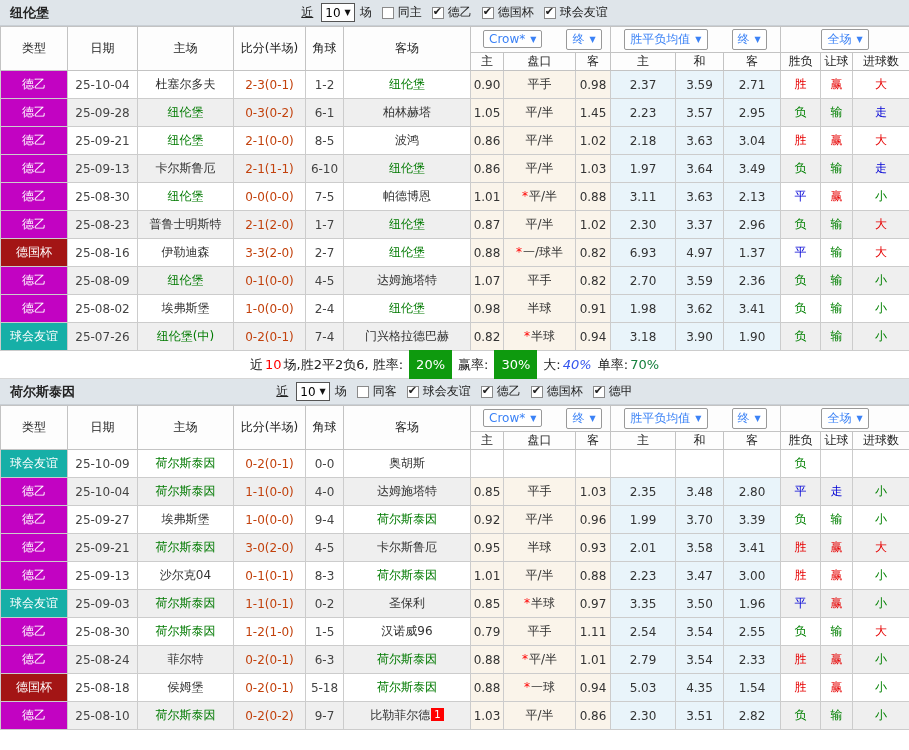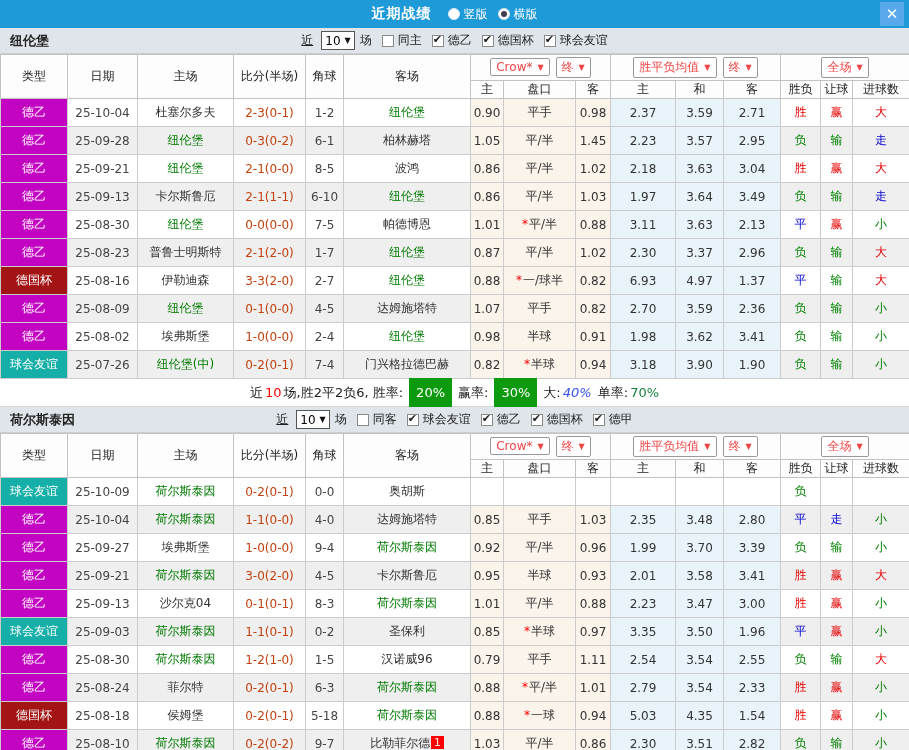--- a/index.html
+++ b/index.html
@@ -38,21 +38,21 @@
   
   table.grid{border-collapse:collapse;table-layout:fixed;width:909px;font-size:12px;
     text-align:center;color:#333;}
   table.grid th,table.grid td{border:1px solid #ccc;padding:0;overflow:hidden;
     white-space:nowrap;}
   table.grid th{background:#fdfdfd;font-weight:normal;color:#222;border-color:#c3c3c3;}
   thead tr.hA th{height:25px;}
   thead tr.hB th{height:16px;font-size:12px;}
   tbody td{height:27px;}
   .hsel{display:inline-flex;align-items:center;background:#fff;border:1px solid #999;
-    border-radius:2px;padding:1px 5px;font-size:12px;margin:0 3px;cursor:pointer;color:#ef4444;}
+    border-radius:2px;padding:1px 5px;font-size:12px;margin:0 12px;cursor:pointer;color:#3b82f6;}
   .hsel .arr{font-size:8px;margin-left:5px;}
 
   td.type{color:#fff;font-size:12px;}
   td.type.t-league2{background:#C203C2;}
   td.type.t-cup{background:#A31515;}
   td.type.t-friendly{background:#16AFA7;}
   td.date,td.corner{color:#444;}
   .focus{color:#007A00;}
   .ft{color:#c2410c;}
   .ht{color:#c2410c;}
@@ -73,30 +73,20 @@
     font-size:13px;color:#222;gap:2px;border-bottom:1px solid #d6d6d6;box-sizing:border-box;}
   .summary .badge{background:#0E9A0E;color:#fff;padding:7px 7px;margin:0 4px;}
   .summary .v-red{color:#FF0000;}
   .summary .v-blue{color:#3355EE;font-style:italic;}
   .summary .v-pink{color:#15803d;}
 </style>
 </head>
 <body>
 
 <div class="app">
-  <div class="titlebar">
-    <span class="ttl">近期战绩</span>
-    <span class="radio-group">
-      <span class="radio"></span>
-      <span>竖版</span>
-      <span class="radio checked"></span>
-      <span>横版</span>
-    </span>
-    <span class="close-btn"><span>✕</span></span>
-  </div>
   <div id="sections">
       <div class="strip">
         <span class="team">纽伦堡</span>
         <div class="filters">
           <span class="near">近</span>
           <span class="selbox">
             <span>10</span>
             <span class="arr">▼</span>
           </span>
           <span>场</span>

